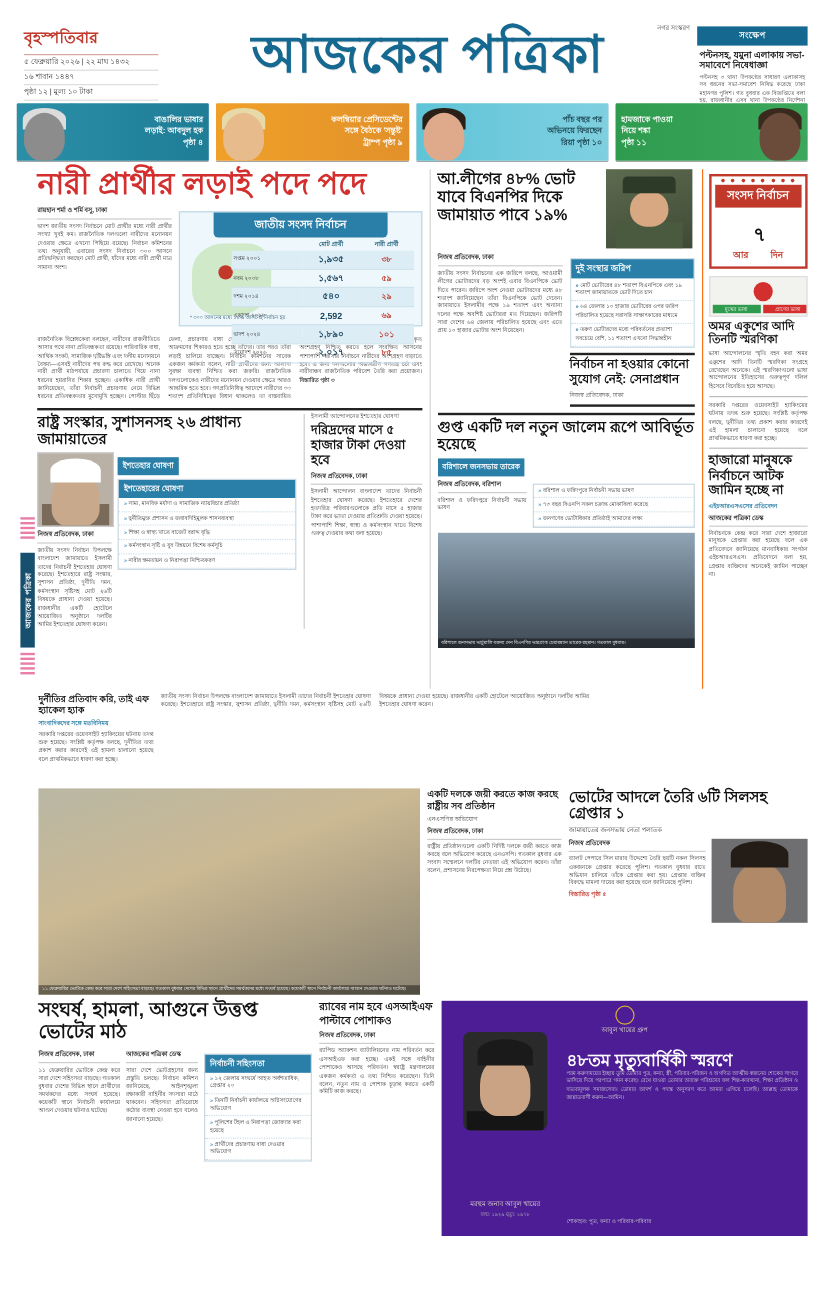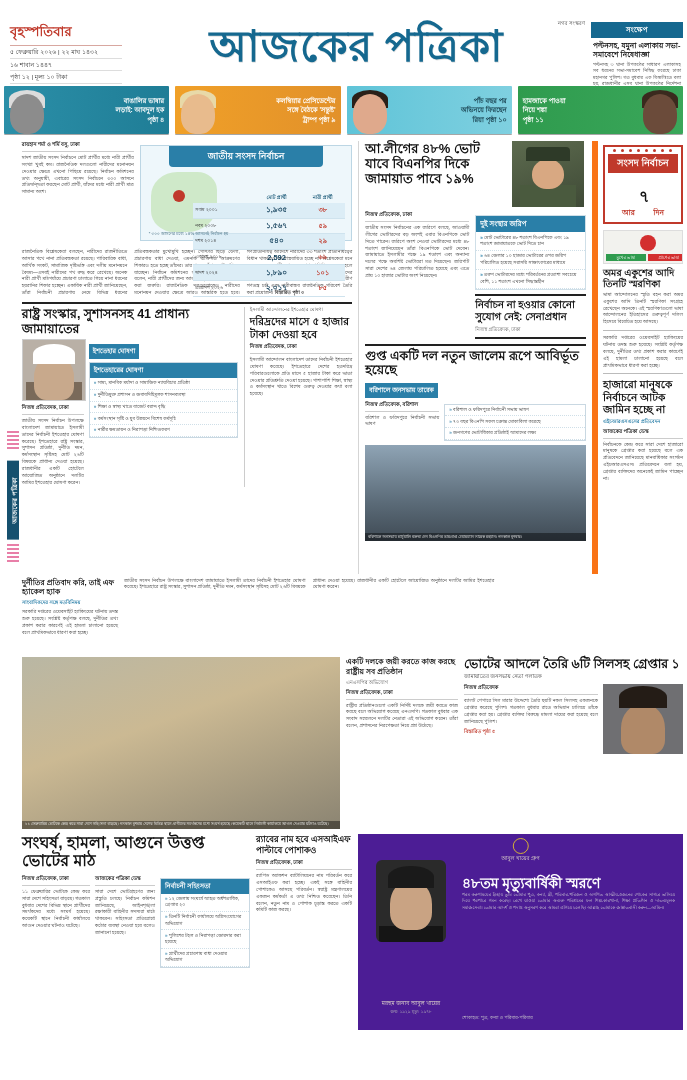--- a/index.html
+++ b/index.html
@@ -3,21 +3,21 @@
 <meta charset="utf-8">
 <style>
   * { box-sizing: border-box; margin: 0; padding: 0; }
   body {
     width: 687px; height: 1080px;
     background: #ffffff;
     font-family: "Liberation Sans", "DejaVu Sans", sans-serif;
     overflow: hidden;
     position: relative;
   }
-  .page { width: 687px; height: 1080px; position: relative; padding: 0 4px; }
+  .page { width: 687px; height: 1080px; position: relative; padding: 0 14px; }
 
   
   .masthead { display: flex; align-items: flex-start; padding-top: 22px; height: 82px; }
   .dateblock { width: 118px; padding-left: 6px; }
   .dateblock .day {
     color: #c0392b; font-size: 13px; font-weight: bold;
     border-bottom: 1px solid #d8a7a0; padding-bottom: 2px; letter-spacing: .2px;
   }
   .dateblock .dl {
     font-size: 6.2px; color: #333; border-bottom: 1px solid #ddd;
@@ -82,42 +82,42 @@
   .vbar {
     writing-mode: vertical-rl; transform: rotate(180deg);
     background:#16506e; color:#fff; font-size:6.5px; font-weight:bold;
     padding: 16px 2px; letter-spacing:.4px; margin: 0 auto; width: 12px; text-align:center;
   }
   .vstripes { height: 26px; display:flex; flex-direction:column; gap:2px; width:12px; margin:0 auto 4px; }
   .vstripes div { height:2px; background:#e87fa8; }
 
   .colA { width: 340px; padding-right: 6px; }
   .colB { width: 236px; padding: 0 6px; border-left: 1px solid #d5d5d5; }
-  .colC { width: 92px; padding-left: 5px; border-left: 6px solid #f97316; }
+  .colC { width: 92px; padding-left: 5px; border-left: 1px solid #f97316; }
 
   .lead-hl {
     color:#d32f2f; font-size: 25px; font-weight: bold; line-height: 1.08;
     letter-spacing:.2px; padding-bottom: 4px;
   }
   .byline { font-size: 5.2px; font-weight:bold; color:#222; border-bottom:1px solid #ccc; padding-bottom:2px; margin-bottom:3px;}
   .body-txt { font-size: 4.7px; line-height:1.46; color:#333; text-align: justify; }
   .cols3 { column-count: 3; column-gap: 7px; }
 
   
   .info-box { border:1px solid #bcd6e4; background:#eef7fb; margin: 4px 0 5px; padding: 0; position:relative; height: 96px; }
   .info-title {
     background:#2a7fa8; color:#fff; text-align:center; font-size:9px; font-weight:bold;
     padding:3px 0; margin: 0 28px; border-radius: 0 0 4px 4px;
   }
   .map {
     position:absolute; left:10px; top:26px; width:66px; height:60px;
     background:#cfe9c9; border-radius: 40% 30% 45% 35%;
   }
   .map .redmark { position:absolute; left:22px; top:18px; width:12px;height:12px;background:#c0392b;border-radius:50%; }
-  .stats { position:absolute; right:6px; top:22px; width:152px; font-size:5.4px;margin-top:25px; }
+  .stats { position:absolute; right:6px; top:22px; width:152px; font-size:5.4px; }
   .stats table { width:100%; border-collapse:collapse; }
   .stats th { font-size:5px; color:#1b5a78; font-weight:bold; padding:1px 2px; text-align:center;}
   .stats td { padding:1.3px 2px; border-bottom:1px solid #cfe3ee; }
   .stats tr:nth-child(odd) td { background:#dcedf6; }
   .stats td.yr { font-size:4.6px; color:#2b2b2b; text-align:left; }
   .stats td.tot { font-size:7.4px; font-weight:bold; color:#14415c; text-align:center;}
   .stats td.women { font-size:6.6px; font-weight:bold; color:#c0392b; text-align:center;}
   .info-note { position:absolute; left:8px; bottom:2px; font-size:4.2px; color:#2b5a70; }
 
   
@@ -277,20 +277,21 @@
           <div></div>
           <div></div>
           <div></div>
           <div></div>
           <div></div>
         </div>
     </div>
 
     <div class="colA">
 
+      <div class="lead-hl">নারী প্রার্থীর লড়াই পদে পদে</div>
 
       <div style="display:flex; gap:6px;">
         <div style="width:112px;">
           <div class="byline">রায়হান শর্মা ও শর্মি বসু, ঢাকা</div>
           <div class="body-txt">দ্বাদশ জাতীয় সংসদ নির্বাচনে মোট প্রার্থীর মধ্যে নারী প্রার্থীর সংখ্যা খুবই কম। রাজনৈতিক দলগুলো নারীদের মনোনয়ন দেওয়ার ক্ষেত্রে এখনো পিছিয়ে রয়েছে। নির্বাচন কমিশনের তথ্য অনুযায়ী, এবারের সংসদ নির্বাচনে ৩০০ আসনে প্রতিদ্বন্দ্বিতা করছেন মোট প্রার্থী, যাঁদের মধ্যে নারী প্রার্থী মাত্র সামান্য অংশ।</div>
         </div>
         <div style="flex:1;">
           <div class="info-box">
             <div class="info-title">জাতীয় সংসদ নির্বাচন</div>
             <div class="map">
@@ -349,21 +350,21 @@
         <span>একাধিক নারী প্রার্থী জানিয়েছেন, তাঁরা নির্বাচনী প্রচারণায় নেমে বিভিন্ন ধরনের প্রতিবন্ধকতার মুখোমুখি হচ্ছেন। পোস্টার ছিঁড়ে ফেলা, প্রচারণায় বাধা দেওয়া, এমনকি ব্যক্তিগত আক্রমণের শিকারও হতে হচ্ছে তাঁদের। তার পরও তাঁরা লড়াই চালিয়ে যাচ্ছেন।</span>
         <span>নির্বাচন কমিশনের সাবেক একজন কর্মকর্তা বলেন, নারী প্রার্থীদের জন্য আলাদা সুরক্ষা ব্যবস্থা নিশ্চিত করা জরুরি। রাজনৈতিক দলগুলোকেও নারীদের মনোনয়ন দেওয়ার ক্ষেত্রে আরও আন্তরিক হতে হবে। গণপ্রতিনিধিত্ব আদেশে নারীদের ৩৩ শতাংশ প্রতিনিধিত্বের বিধান থাকলেও তা বাস্তবায়িত হচ্ছে না।</span>
         <span>বিশ্লেষকেরা মনে করেন, সংসদে নারীর প্রকৃত অংশগ্রহণ নিশ্চিত করতে হলে সংরক্ষিত আসনের পাশাপাশি সরাসরি নির্বাচনে নারীদের অংশগ্রহণ বাড়াতে হবে। এ জন্য দলগুলোর অভ্যন্তরীণ গণতন্ত্র চর্চা এবং নারীবান্ধব রাজনৈতিক পরিবেশ তৈরি করা প্রয়োজন।</span>
         <span style="font-weight:bold">বিস্তারিত পৃষ্ঠা ৩</span>
       </div>
 
       <div class="thick"></div>
 
       <div style="display:flex; gap:6px;">
         <div style="width:216px;">
-          <div class="hl-med">রাষ্ট্র সংস্কার, সুশাসনসহ 41 প্রাধান্য জামায়াতের</div>
+          <div class="hl-med">রাষ্ট্র সংস্কার, সুশাসনসহ ২৬ প্রাধান্য জামায়াতের</div>
           <div style="display:flex;gap:5px;margin-top:3px;">
             <div style="width:62px;">
               <div class="mug">
                   <div class="bd"></div>
                   <div class="h"></div>
                   <div class="hr"></div>
                 </div>
               <div class="byline" style="margin-top:3px">নিজস্ব প্রতিবেদক, ঢাকা</div>
               <div class="body-txt">জাতীয় সংসদ নির্বাচন উপলক্ষে বাংলাদেশ জামায়াতে ইসলামী তাদের নির্বাচনী ইশতেহার ঘোষণা করেছে। ইশতেহারে রাষ্ট্র সংস্কার, সুশাসন প্রতিষ্ঠা, দুর্নীতি দমন, কর্মসংস্থান সৃষ্টিসহ মোট ২৬টি বিষয়কে প্রাধান্য দেওয়া হয়েছে। রাজধানীর একটি হোটেলে আয়োজিত অনুষ্ঠানে দলটির আমির ইশতেহার ঘোষণা করেন।</div>
             </div>

